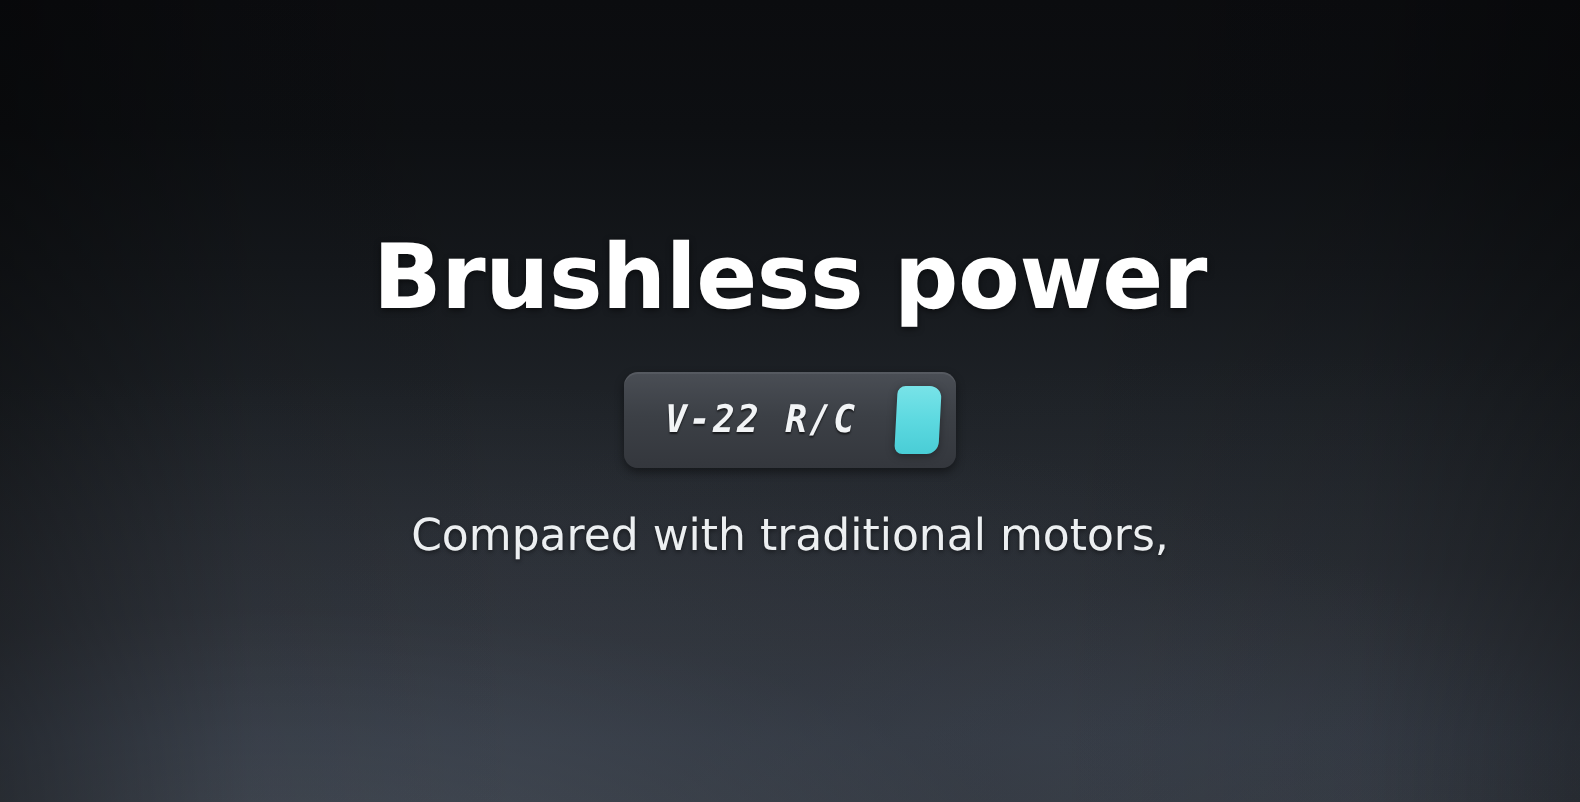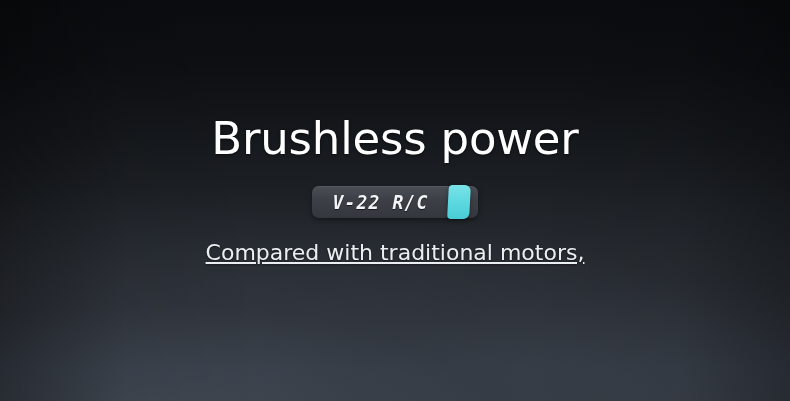--- a/index.html
+++ b/index.html
@@ -47,39 +47,39 @@
     display: flex;
     flex-direction: column;
     align-items: center;
   }
 
   .headline {
     margin: 0;
     text-align: center;
     color: #ffffff;
     font-size: 45px;
-    font-weight: normal;
+    font-weight: bold;
     line-height: 53px;
     letter-spacing: -0.2px;
     text-shadow: 0 1px 3px rgba(0,0,0,0.55);
   }
   #headline-block { margin-top: 112px; }
 
   
   #badge-row {
     margin-top: 21px;
     display: flex;
     justify-content: center;
     width: 100%;
   }
   #badge {
     position: relative;
     display: inline-flex;
     align-items: center;
-    height: 32px;
+    height: 48px;
     padding: 0 8px 0 18px;
     border-radius: 7px;
     background: linear-gradient(180deg, #4a4e55 0%, #3c4046 45%, #34373d 100%);
     box-shadow: 0 2px 5px rgba(0,0,0,0.45), inset 0 1px 0 rgba(255,255,255,0.07);
   }
   #badge-text {
     color: #f2f4f6;
     font-family: "DejaVu Sans Mono", monospace;
     font-size: 19px;
     font-weight: bold;
@@ -103,21 +103,21 @@
   
   #subcopy {
     margin: 20px 0 0 0;
     text-align: center;
     color: #eceff1;
     font-size: 22px;
     font-weight: normal;
     line-height: 29px;
     text-shadow: 0 1px 2px rgba(0,0,0,0.45);
   }
-  .subcopy-line { display: block; text-decoration: underline; }
+  .subcopy-line { display: block; }
 </style>
 </head>
 <body>
 
 <div id="banner">
 
   <div id="vignette"></div>
 
   <div id="content">
 

